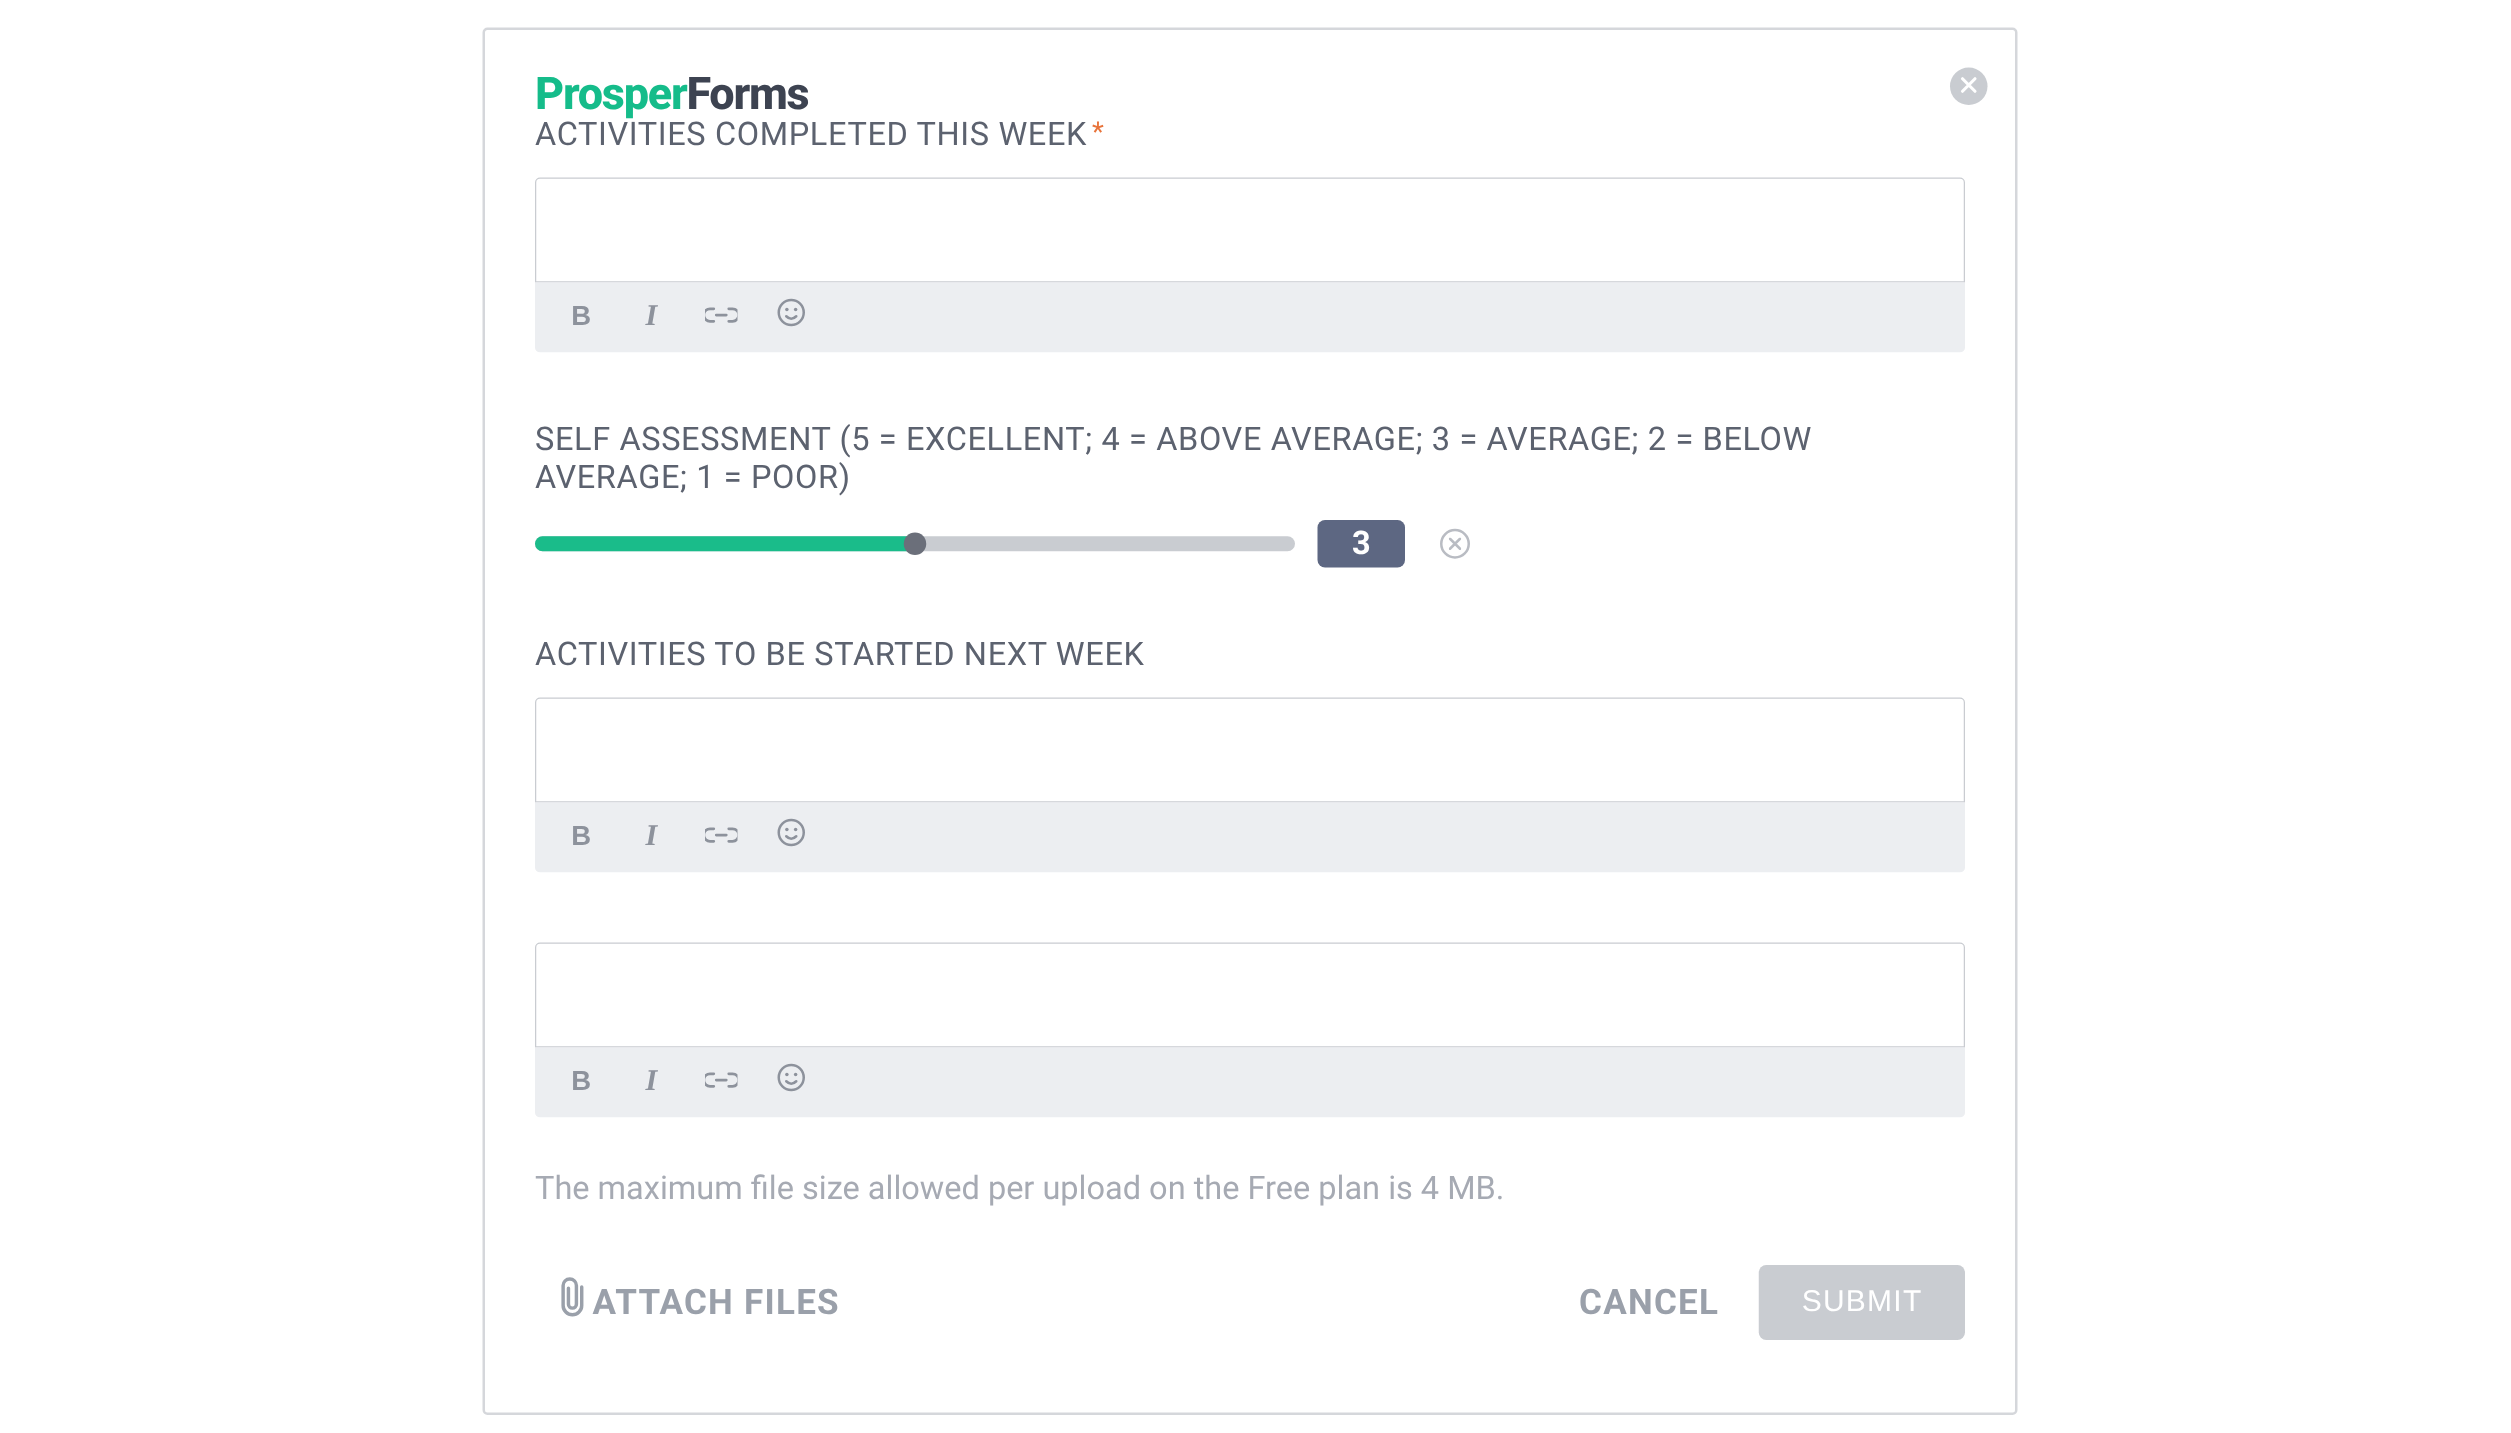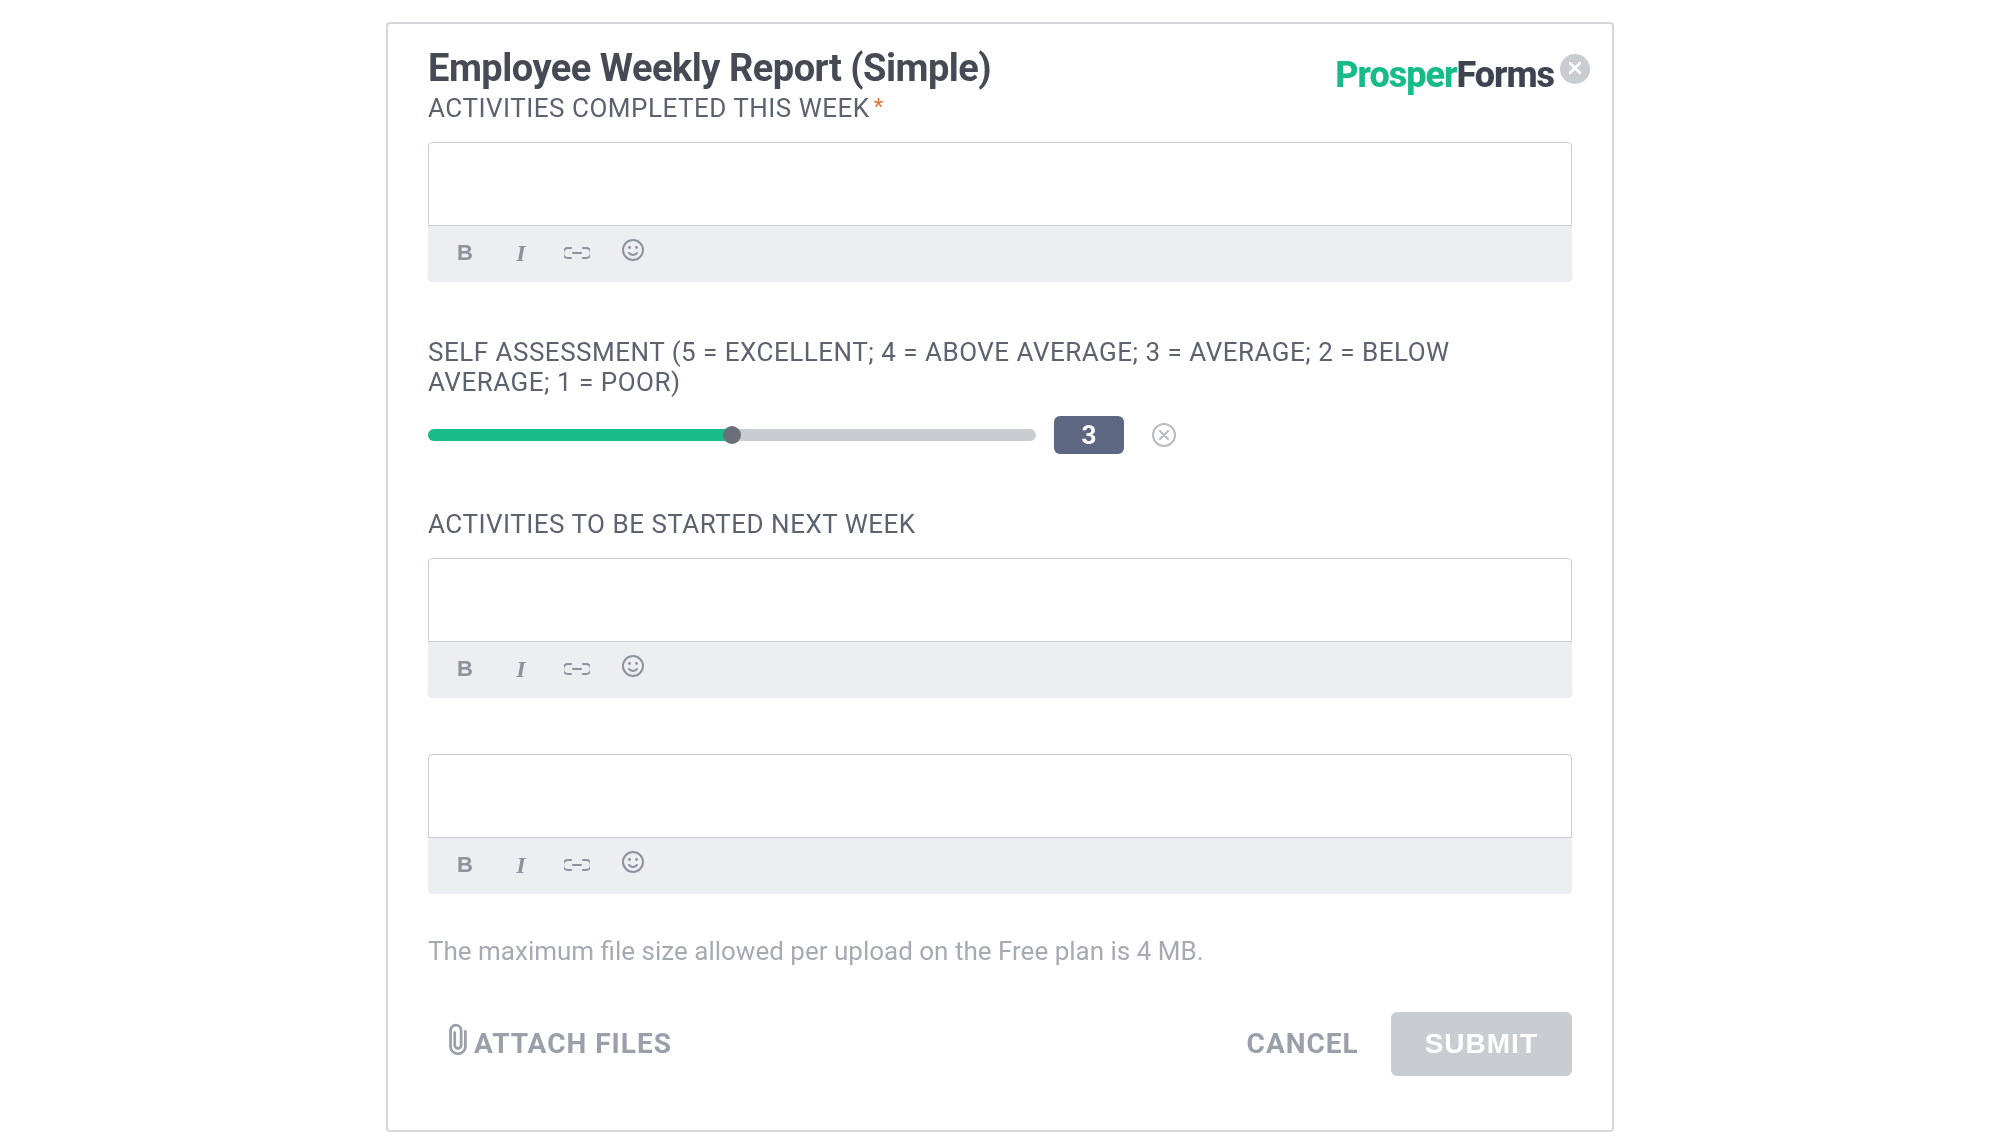--- a/index.html
+++ b/index.html
@@ -201,22 +201,22 @@
   .cancel-btn {
     color: #9aa0aa;
     font-size: 28px;
     font-weight: 700;
     letter-spacing: 1px;
     cursor: pointer;
   }
   .submit-btn {
     background: #c9ccd1;
     color: #ffffff;
-    font-size: 28px;
-    font-weight: 700;
+    font-size: 24px;
+    font-weight: 400;
     letter-spacing: 1px;
     border: none;
     border-radius: 6px;
     padding: 16px 34px;
     cursor: pointer;
   }
 </style>
 </head>
 <body>
 
@@ -224,23 +224,20 @@
 
   <div class="close-btn">
     <span>
       <svg viewBox="0 0 14 14">
           <path d="M2 2 L12 12 M12 2 L2 12" stroke="#ffffff" stroke-width="2.5" stroke-linecap="round"></path>
         </svg>
     </span>
   </div>
 
   <div class="header">
-    <div>
-      <h1 class="title">Employee Weekly Report (Simple)</h1>
-    </div>
     <div class="logo">
       <span class="p1">Prosper</span><span class="p2">Forms</span>
     </div>
   </div>
 
   <div class="section first">
     <div class="section-label">
       <span>ACTIVITIES COMPLETED THIS WEEK</span><span class="required-star">*</span>
     </div>
     <div class="rte">

